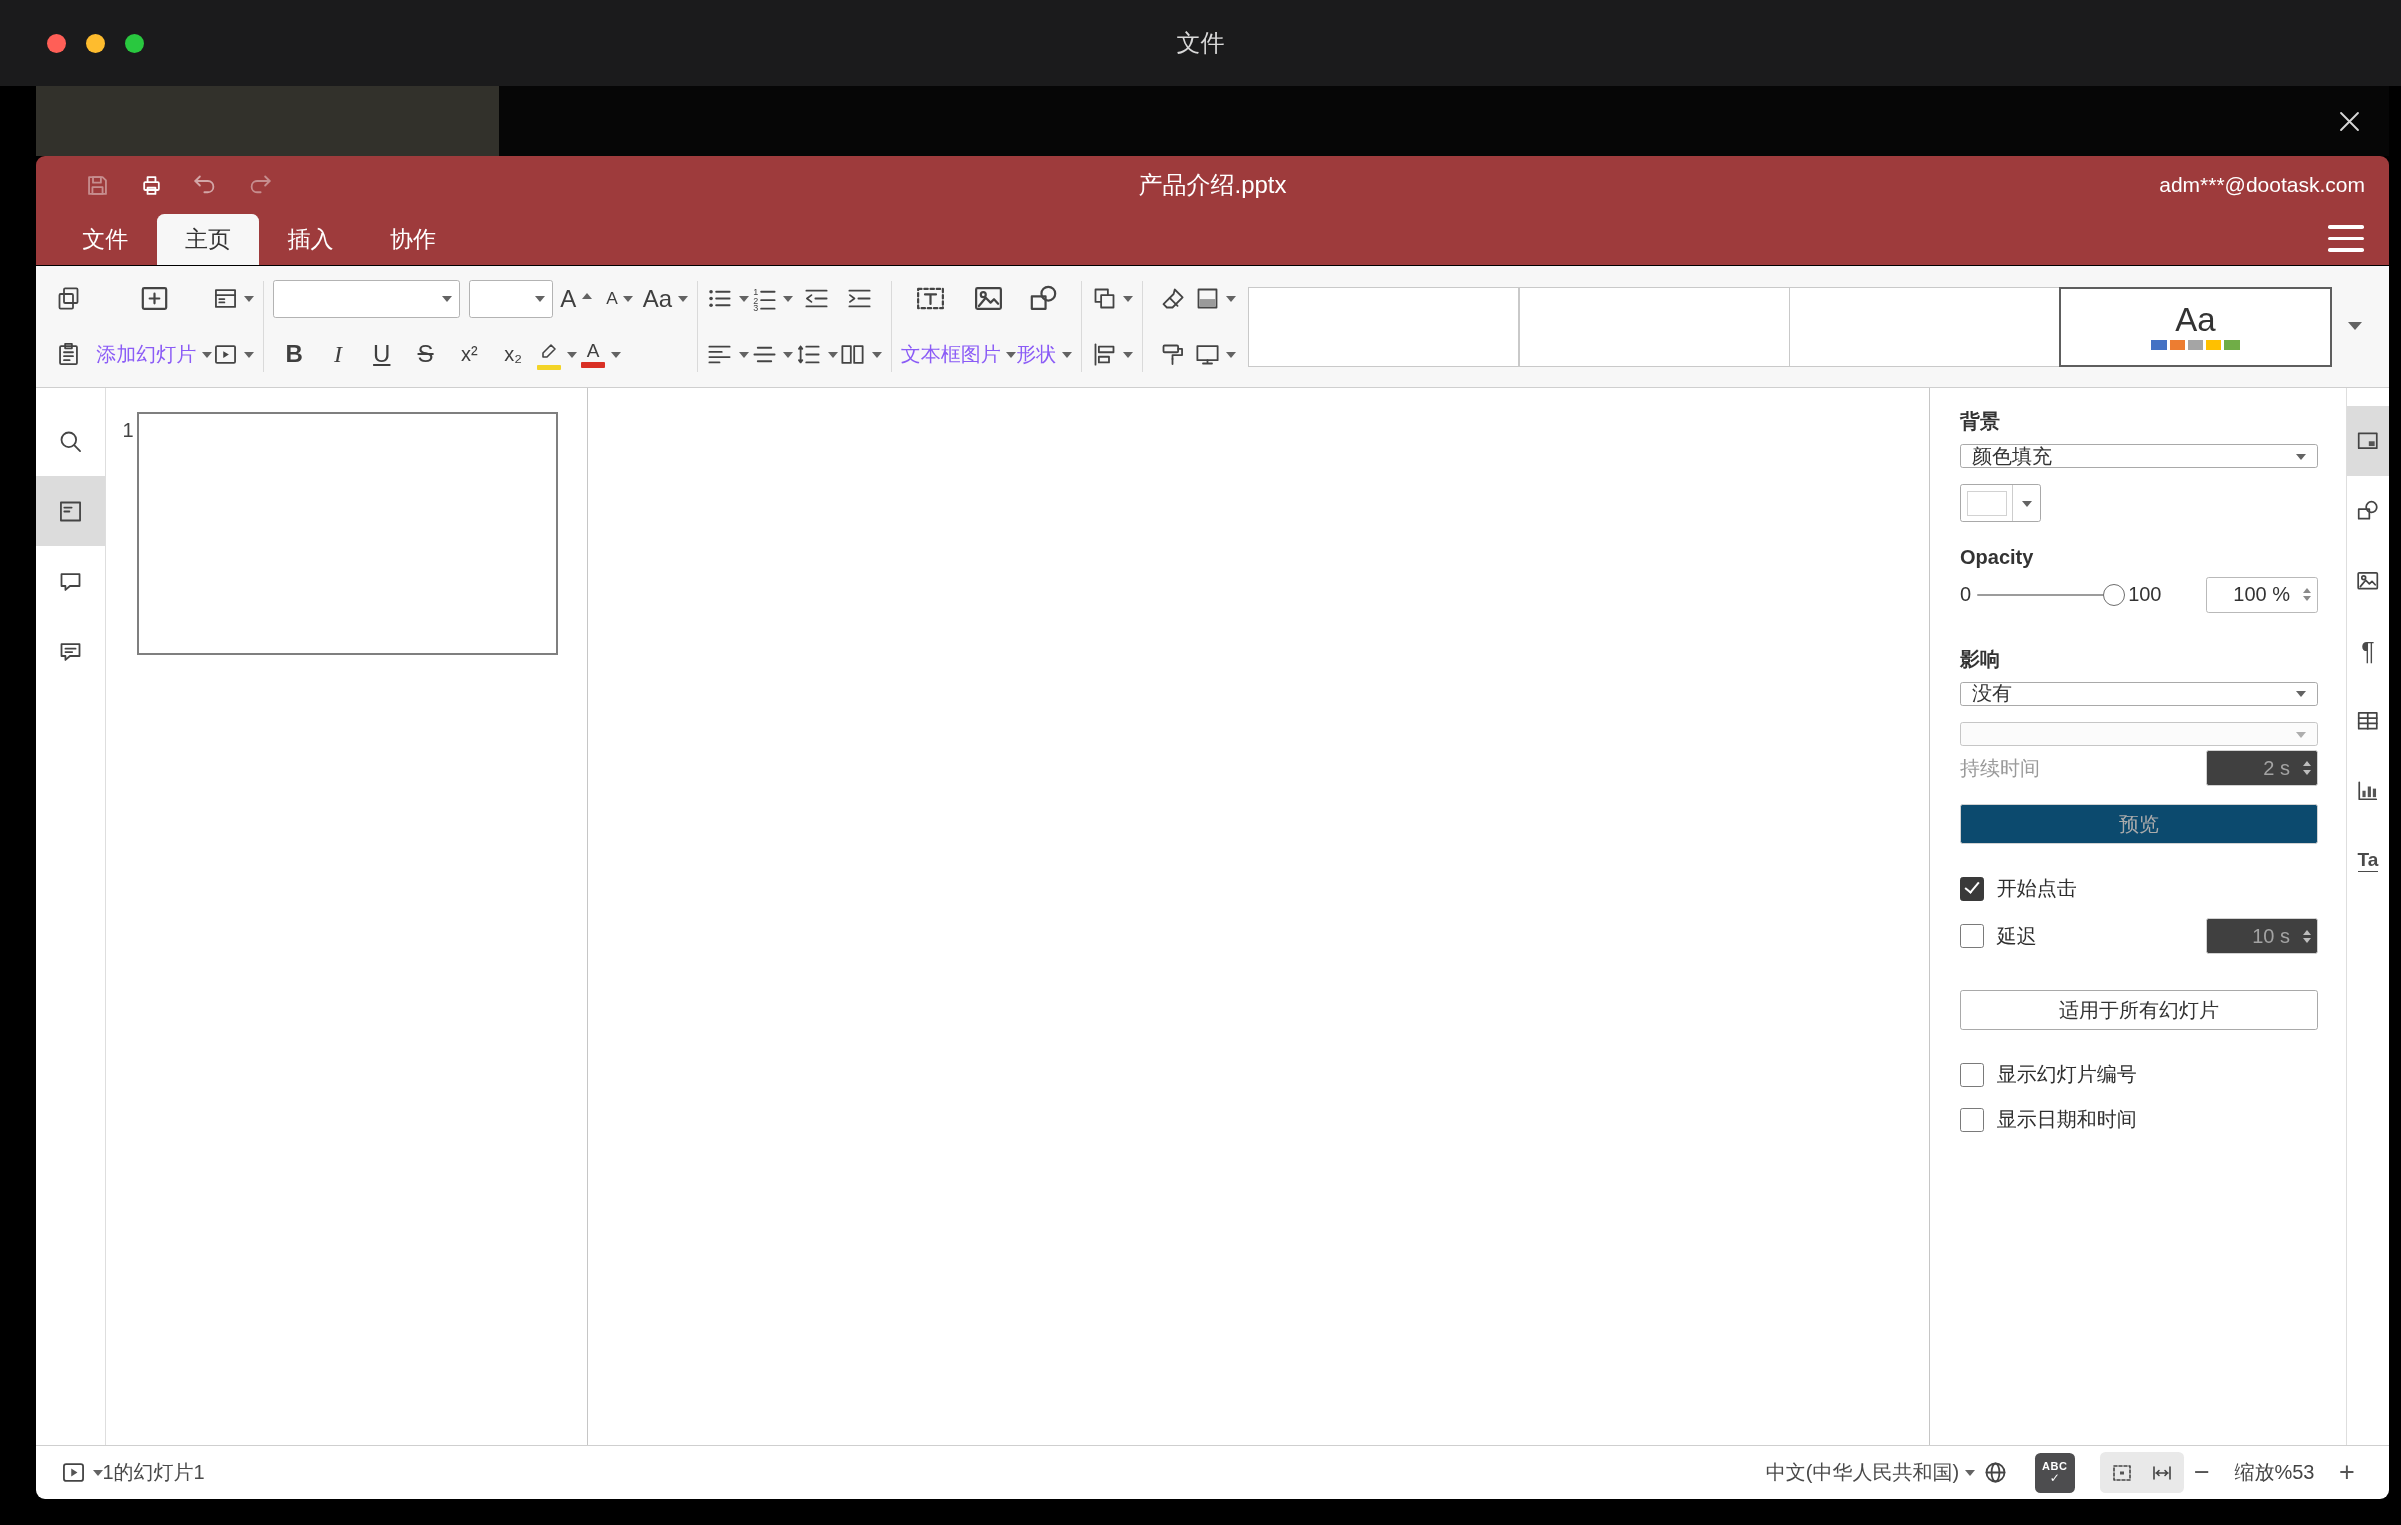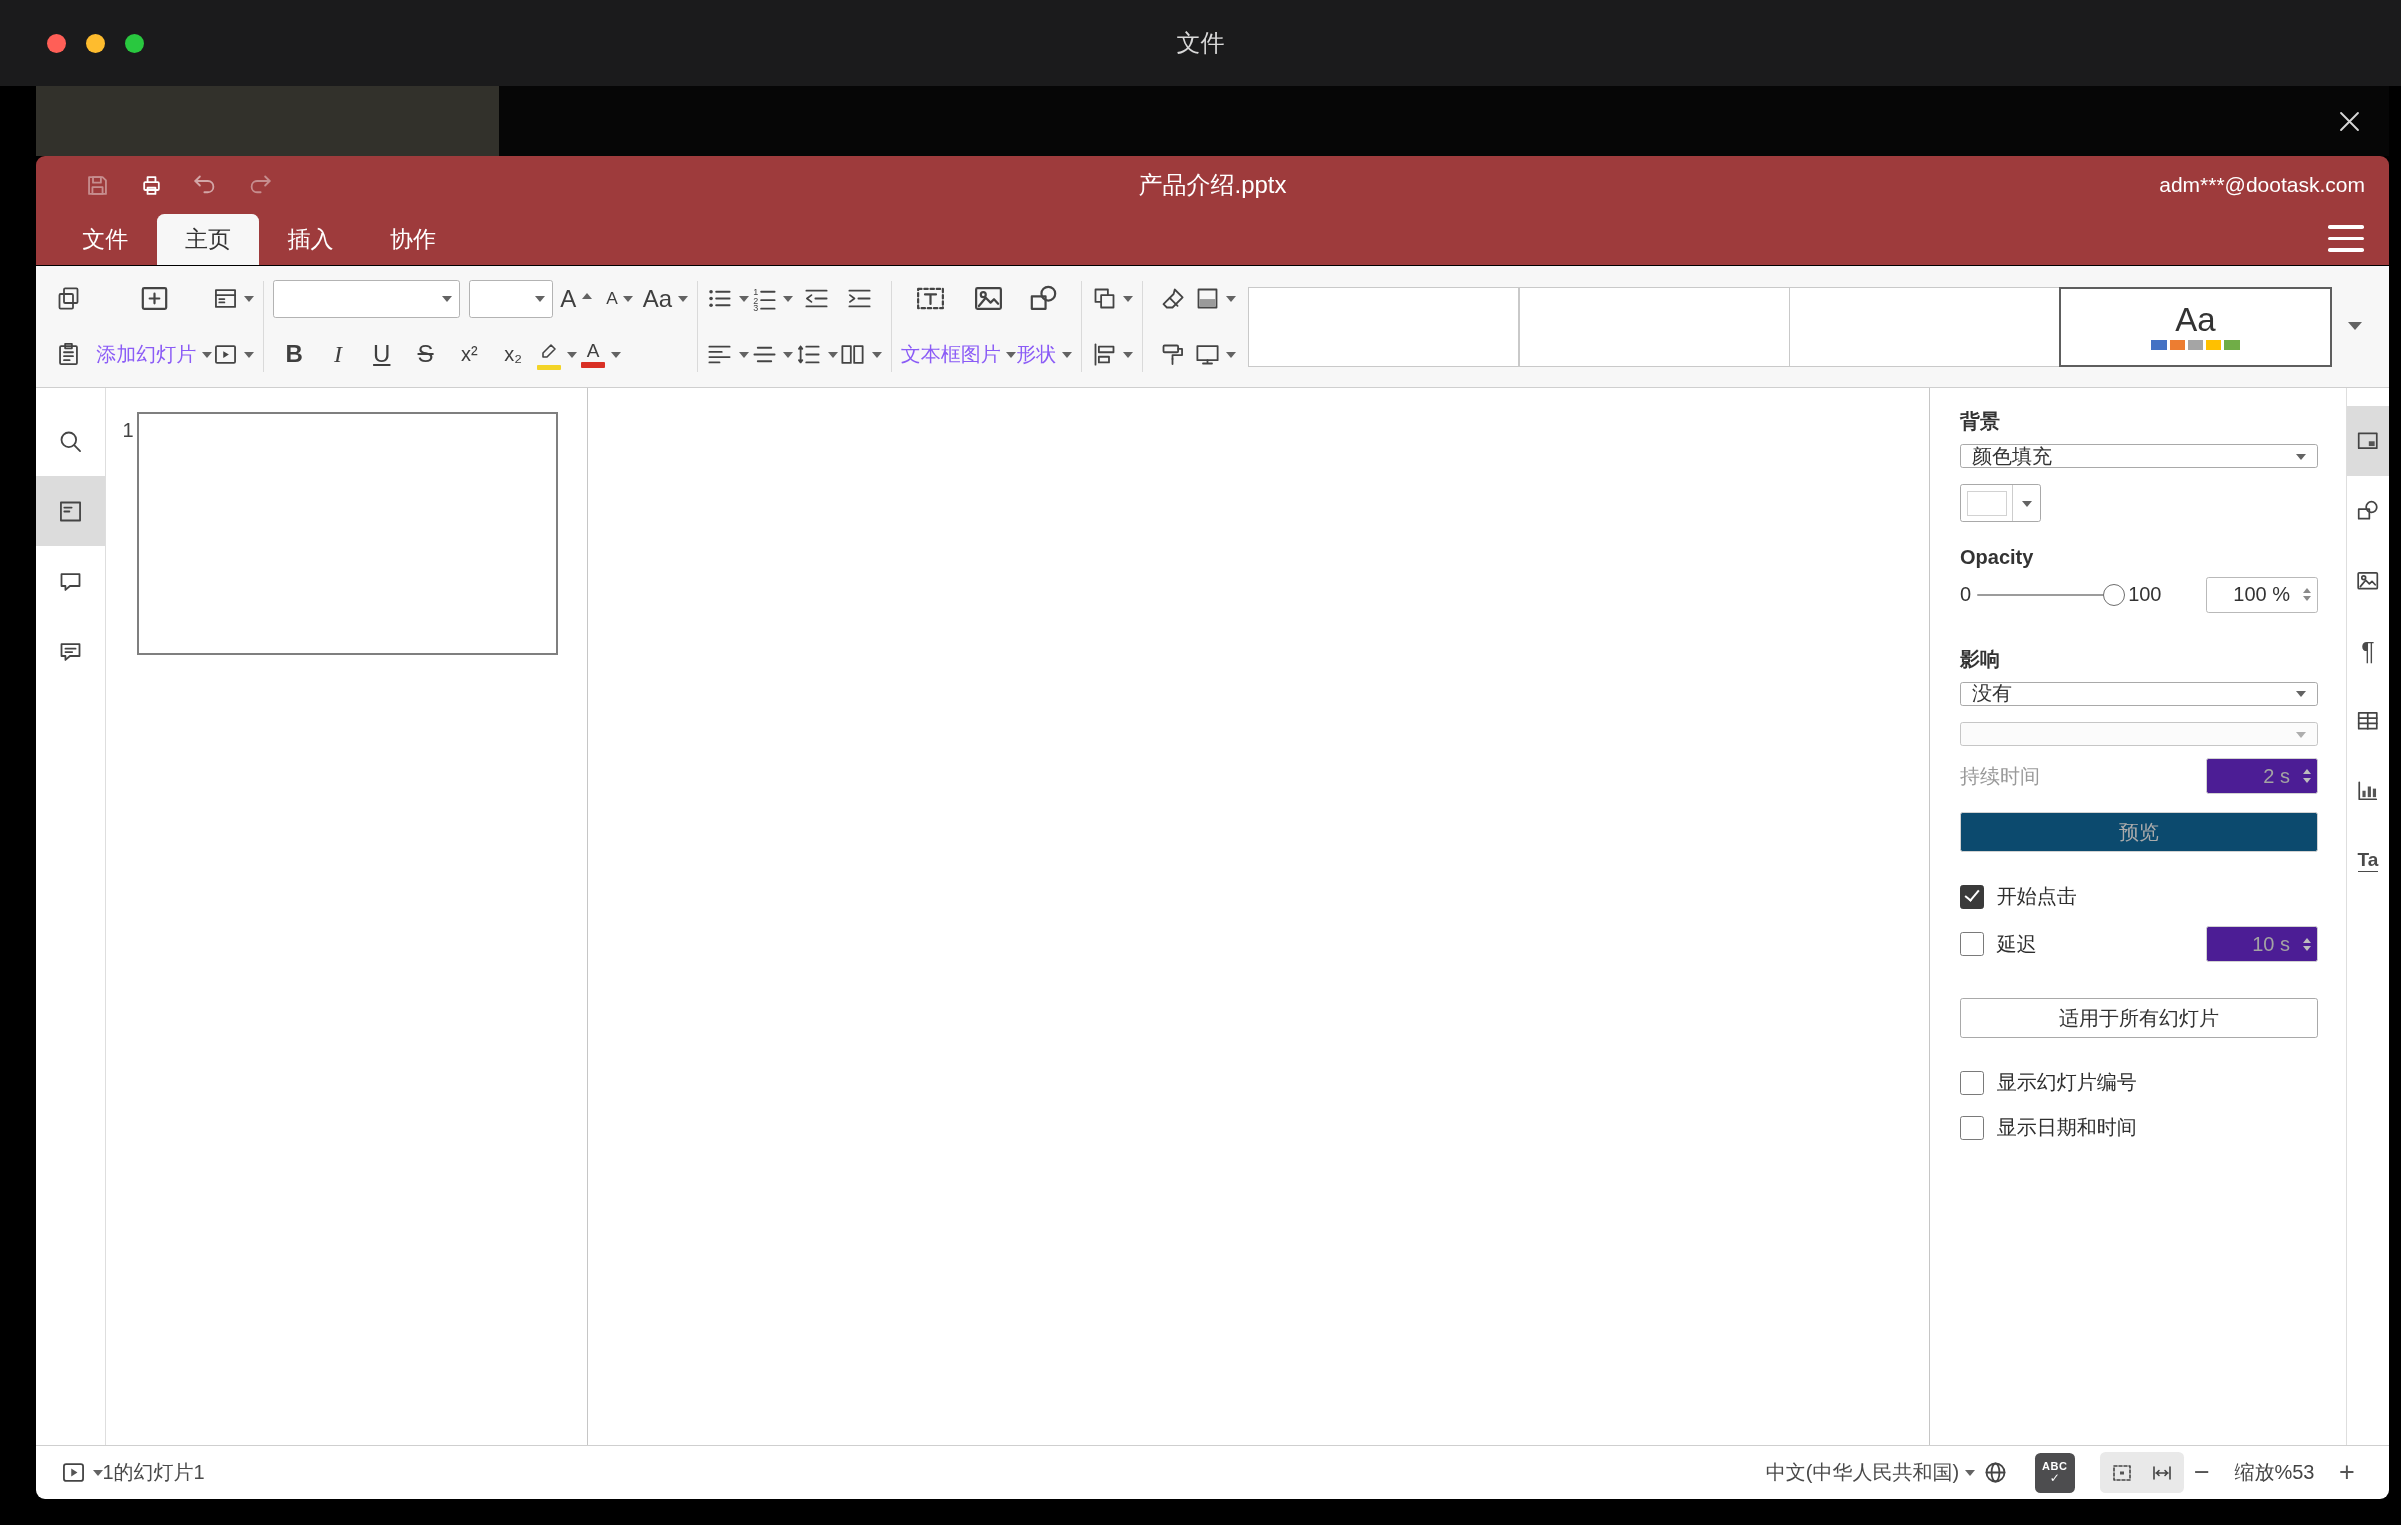--- a/index.html
+++ b/index.html
@@ -84,21 +84,21 @@
   .select.disabled{background:#fbfbfb;border-color:#c6c6c6;color:#9a9a9a}
   .colorcombo{width:81px;height:38px;border:0.9px solid #a9a9a9;border-radius:2.7px;background:#fff;display:flex;box-sizing:border-box}
   .colorswatch{flex:1;margin:5.5px;border:0.9px solid #d2d2d2;background:#fff}
   .cc-chev{width:27px;border-left:0.9px solid #cdcdcd;display:flex;align-items:center;justify-content:center}
   .oprow{display:flex;align-items:center;margin-top:7.3px;font-size:20px;color:#333}
   .slider{position:relative;width:146px;height:24px;margin:0 5.5px}
   .slider .track{position:absolute;left:0;right:0;top:11px;height:2.7px;background:#9c9c9c;border-radius:1.8px}
   .slider .knob{position:absolute;right:-2.7px;top:0.9px;width:22px;height:22px;border-radius:50%;background:#fff;border:1.8px solid #6d6d6d;box-sizing:border-box}
   .numfield{width:112px;height:36px;border:0.9px solid #b9b9b9;border-radius:2.7px;background:#fff;display:flex;align-items:center;
             justify-content:flex-end;padding-right:27px;font-size:20px;color:#333;position:relative;box-sizing:border-box}
-  .numfield.disabled{color:#a3a3a3;background:#4c1d95;border-color:#d2d2d2}
+  .numfield.disabled{color:#a3a3a3;background:#404040;border-color:#d2d2d2}
   .spin{position:absolute;right:6.4px;top:0;height:100%;display:flex;flex-direction:column;justify-content:center;gap:3.6px}
   .spin i{display:block;width:0;height:0;border:4.6px solid transparent}
   .spin .up{border-bottom:5.5px solid #8a8a8a;border-top:none}
   .spin .dn{border-top:5.5px solid #8a8a8a;border-bottom:none}
   .pbtn{height:38px;border:0.9px solid #a9a9a9;border-radius:2.7px;background:#fff;display:flex;align-items:center;justify-content:center;font-size:20px;color:#333}
   .pbtn.disabled{background:#0c4a6e;border-color:#d2d2d2;color:#ababab}
   .cbrow{display:flex;align-items:center;gap:12.8px;font-size:20px;color:#2e2e2e}
   .cb{width:24px;height:24px;border:1.8px solid #7a7a7a;border-radius:2.7px;background:#fff;box-sizing:border-box;position:relative;flex:none}
   .cb.checked{background:#3a3a3a;border-color:#3a3a3a}
   .cb.checked::after{content:"";position:absolute;left:7.3px;top:1.8px;width:6.4px;height:12px;border-right:2.7px solid #fff;border-bottom:2.7px solid #fff;transform:rotate(40deg)}
@@ -528,21 +528,21 @@
     </div>
     <div class="plabel" style="margin-top:33px">影响</div>
     <div class="select" style="margin-top:9px">
       <span>没有</span>
         <span class="chev"></span>
     </div>
     <div class="select disabled" style="margin-top:16.4px">
       <span></span>
         <span class="chev" style="border-top-color:#adadad"></span>
     </div>
-    <div style="display:flex;align-items:center;justify-content:space-between;margin-top:12px">
+    <div style="display:flex;align-items:center;justify-content:space-between;margin-top:4px">
       <span style="font-size:20px;color:#9a9a9a">持续时间</span>
       <div class="numfield disabled">
         <span>2 s</span>
         <span class="spin">
             <i class="up" style="border-bottom-color:#bdbdbd"></i>
             <i class="dn" style="border-top-color:#bdbdbd"></i>
           </span>
       </div>
     </div>
     <div class="pbtn disabled" style="margin-top:18px">预览</div>

